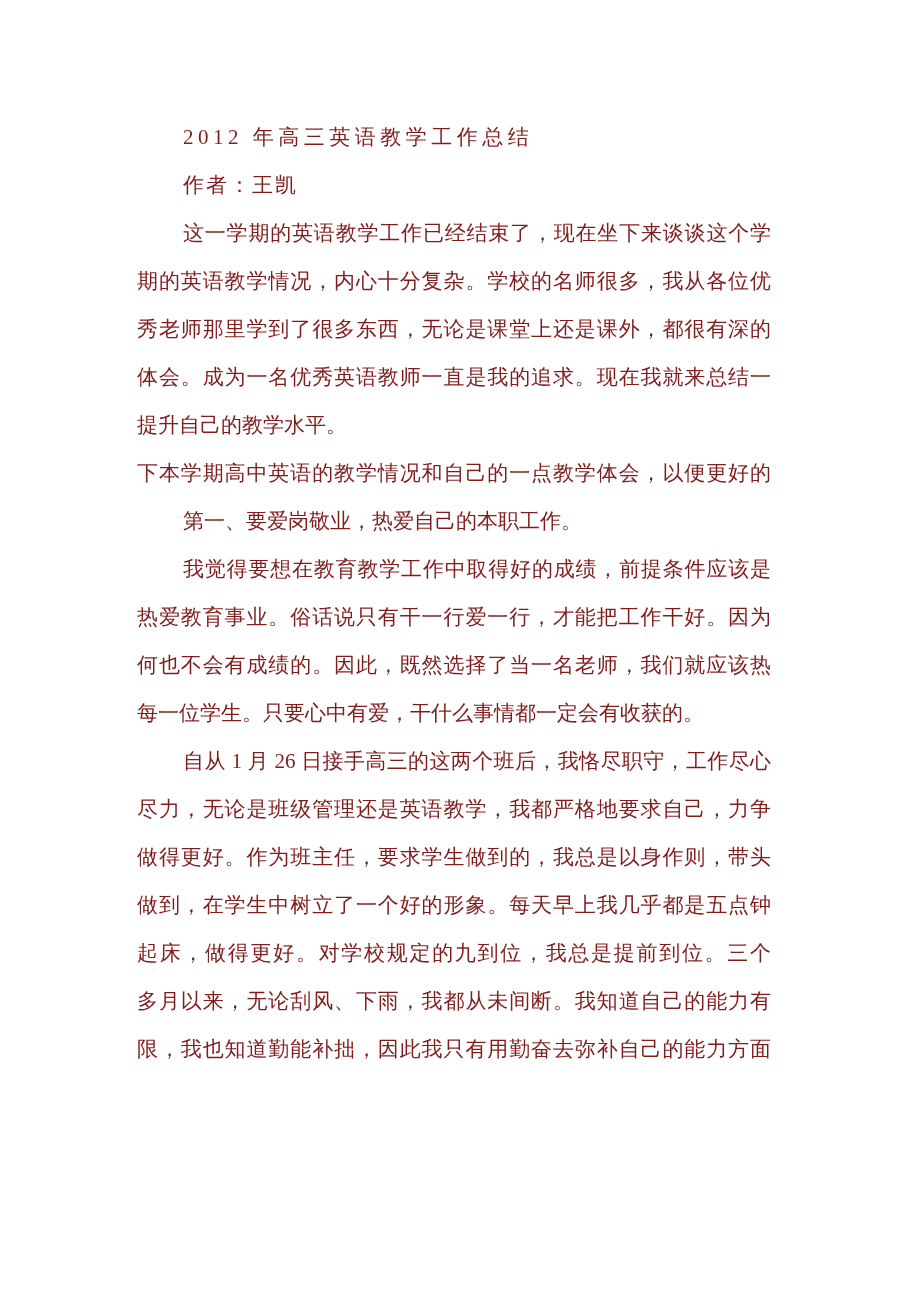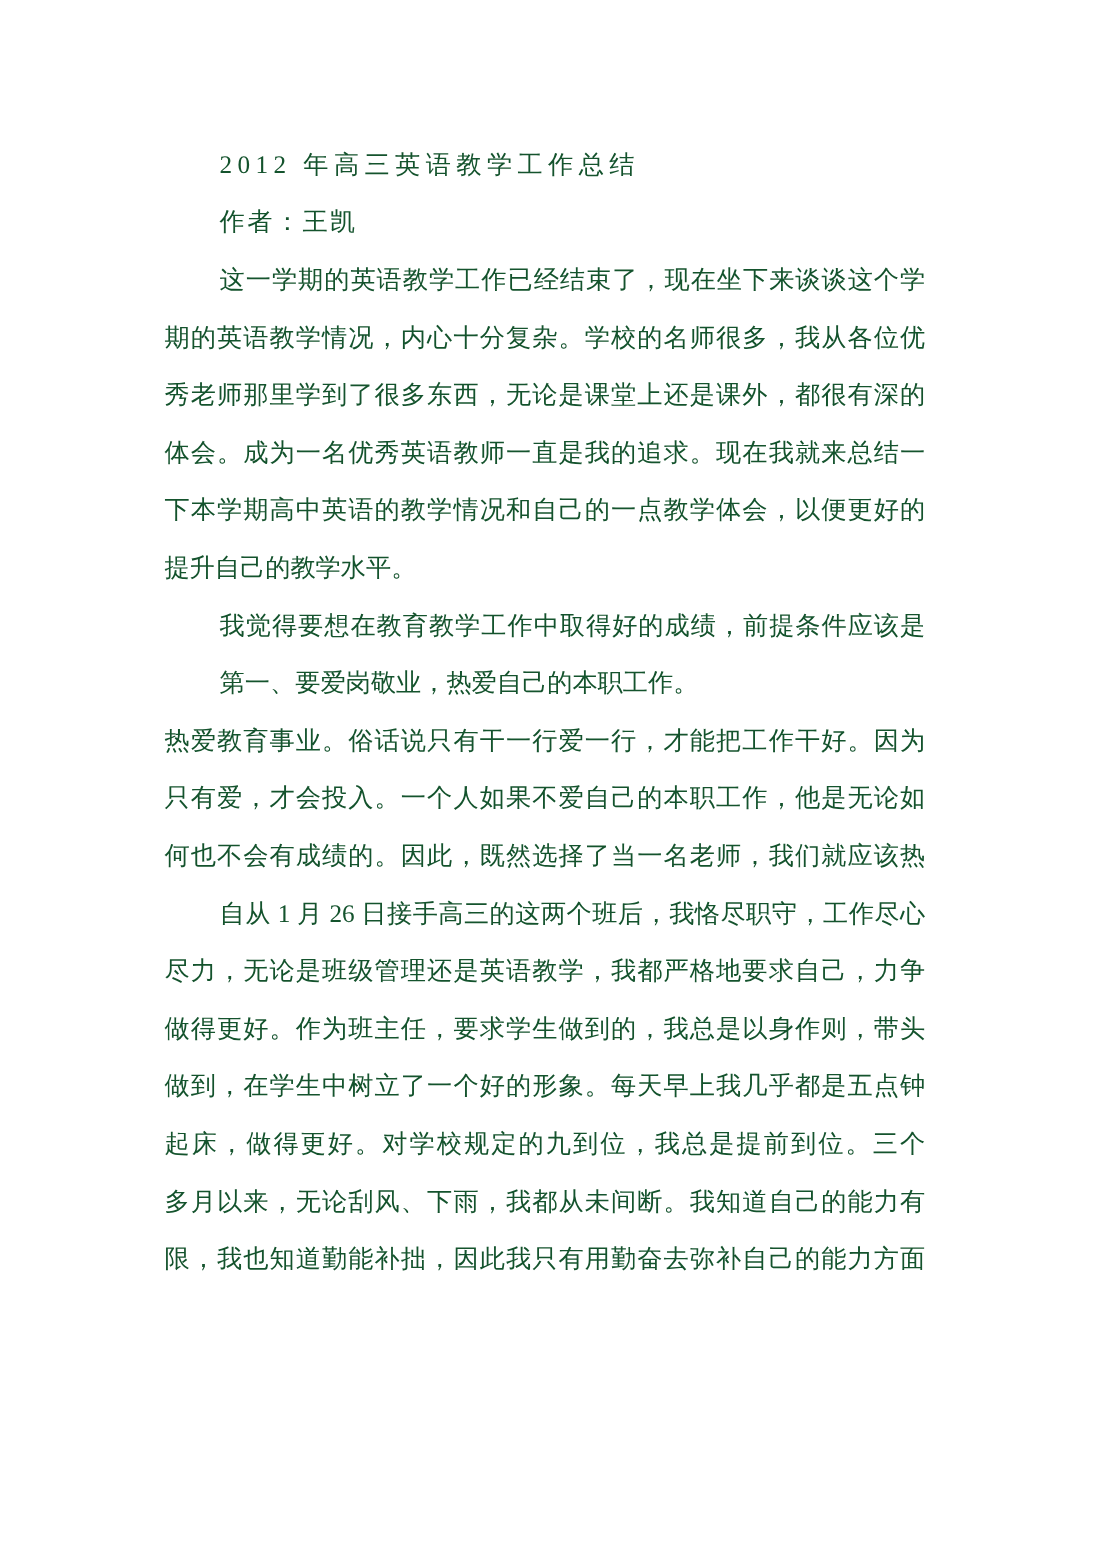--- a/index.html
+++ b/index.html
@@ -44,34 +44,34 @@
     letter-spacing: 4.5px;
   }
   .line.author-line {
     letter-spacing: 2px;
   }
 </style>
 </head>
 <body style="background: rgb(255, 255, 255);">
 
 <div class="page">
-  <div class="text-block" style="color: #14532d;">
+  <div class="text-block" style="color: #7f1d1d;">
       <div class="line indent title-line">2012 年高三英语教学工作总结</div>
       <div class="line indent author-line">作者：王凯</div>
       <div class="line indent fill">这一学期的英语教学工作已经结束了，现在坐下来谈谈这个学</div>
       <div class="line fill">期的英语教学情况，内心十分复杂。学校的名师很多，我从各位优</div>
       <div class="line fill">秀老师那里学到了很多东西，无论是课堂上还是课外，都很有深的</div>
       <div class="line fill">体会。成为一名优秀英语教师一直是我的追求。现在我就来总结一</div>
+      <div class="line">提升自己的教学水平。</div>
       <div class="line fill">下本学期高中英语的教学情况和自己的一点教学体会，以便更好的</div>
-      <div class="line">提升自己的教学水平。</div>
+      <div class="line indent">第一、要爱岗敬业，热爱自己的本职工作。</div>
       <div class="line indent fill">我觉得要想在教育教学工作中取得好的成绩，前提条件应该是</div>
-      <div class="line indent">第一、要爱岗敬业，热爱自己的本职工作。</div>
       <div class="line fill">热爱教育事业。俗话说只有干一行爱一行，才能把工作干好。因为</div>
-      <div class="line fill">只有爱，才会投入。一个人如果不爱自己的本职工作，他是无论如</div>
       <div class="line fill">何也不会有成绩的。因此，既然选择了当一名老师，我们就应该热</div>
+      <div class="line">每一位学生。只要心中有爱，干什么事情都一定会有收获的。</div>
       <div class="line indent fill">自从 1 月 26 日接手高三的这两个班后，我恪尽职守，工作尽心</div>
       <div class="line fill">尽力，无论是班级管理还是英语教学，我都严格地要求自己，力争</div>
       <div class="line fill">做得更好。作为班主任，要求学生做到的，我总是以身作则，带头</div>
       <div class="line fill">做到，在学生中树立了一个好的形象。每天早上我几乎都是五点钟</div>
       <div class="line fill">起床，做得更好。对学校规定的九到位，我总是提前到位。三个</div>
       <div class="line fill">多月以来，无论刮风、下雨，我都从未间断。我知道自己的能力有</div>
       <div class="line fill">限，我也知道勤能补拙，因此我只有用勤奋去弥补自己的能力方面</div>
     </div>
 </div>
 

